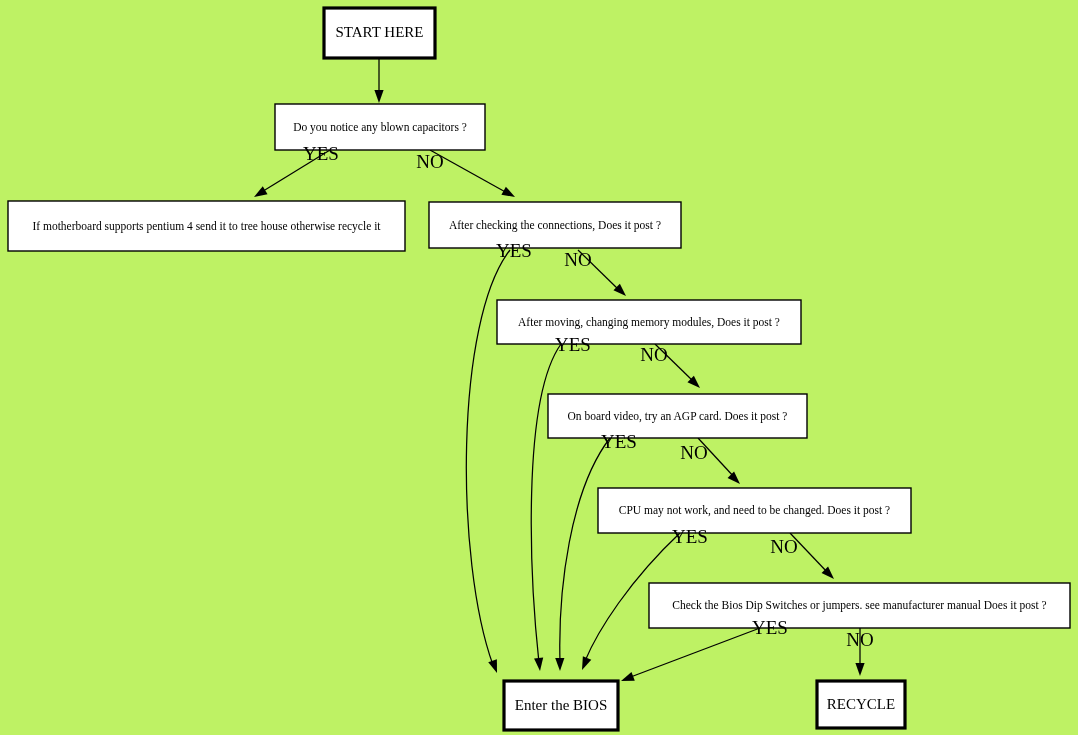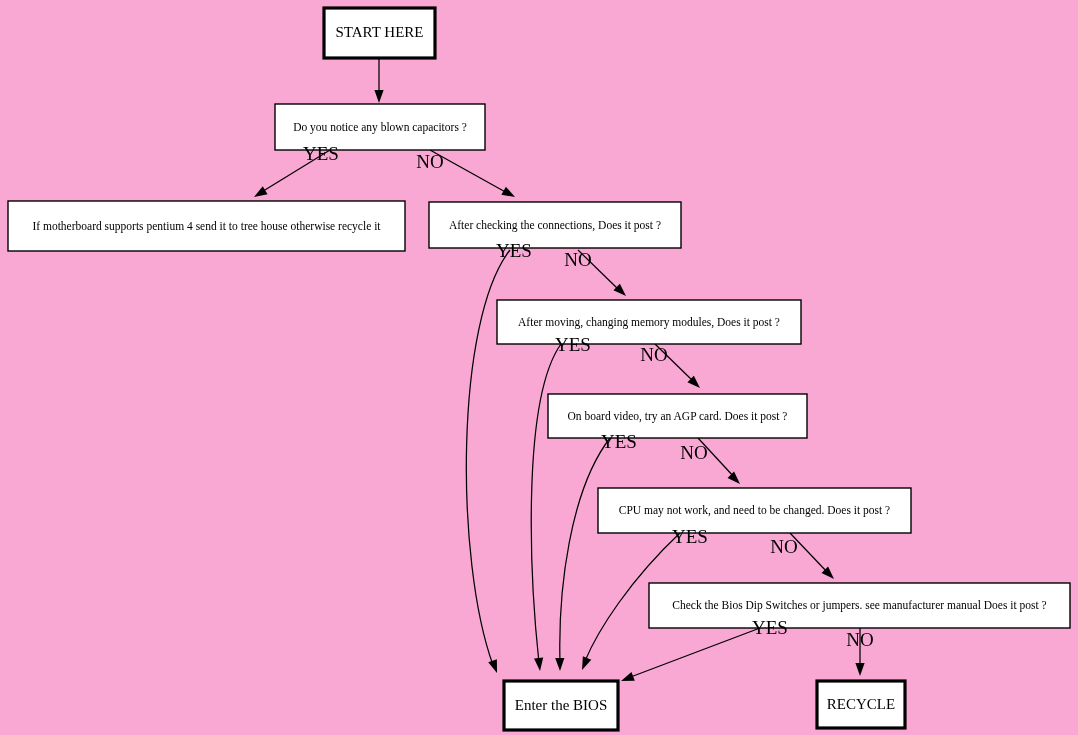--- a/index.html
+++ b/index.html
@@ -4,21 +4,21 @@
 <style>
   html, body {
     margin: 0;
     padding: 0;
     background: #ffffff;
   }
   #canvas {
     position: relative;
     width: 1078px;
     height: 735px;
-    background: #f9a8d4;
+    background: #bef264;
     overflow: hidden;
     font-family: "Liberation Serif", "DejaVu Serif", serif;
   }
   svg.flow {
     position: absolute;
     top: 0;
     left: 0;
     width: 1078px;
     height: 735px;
   }

